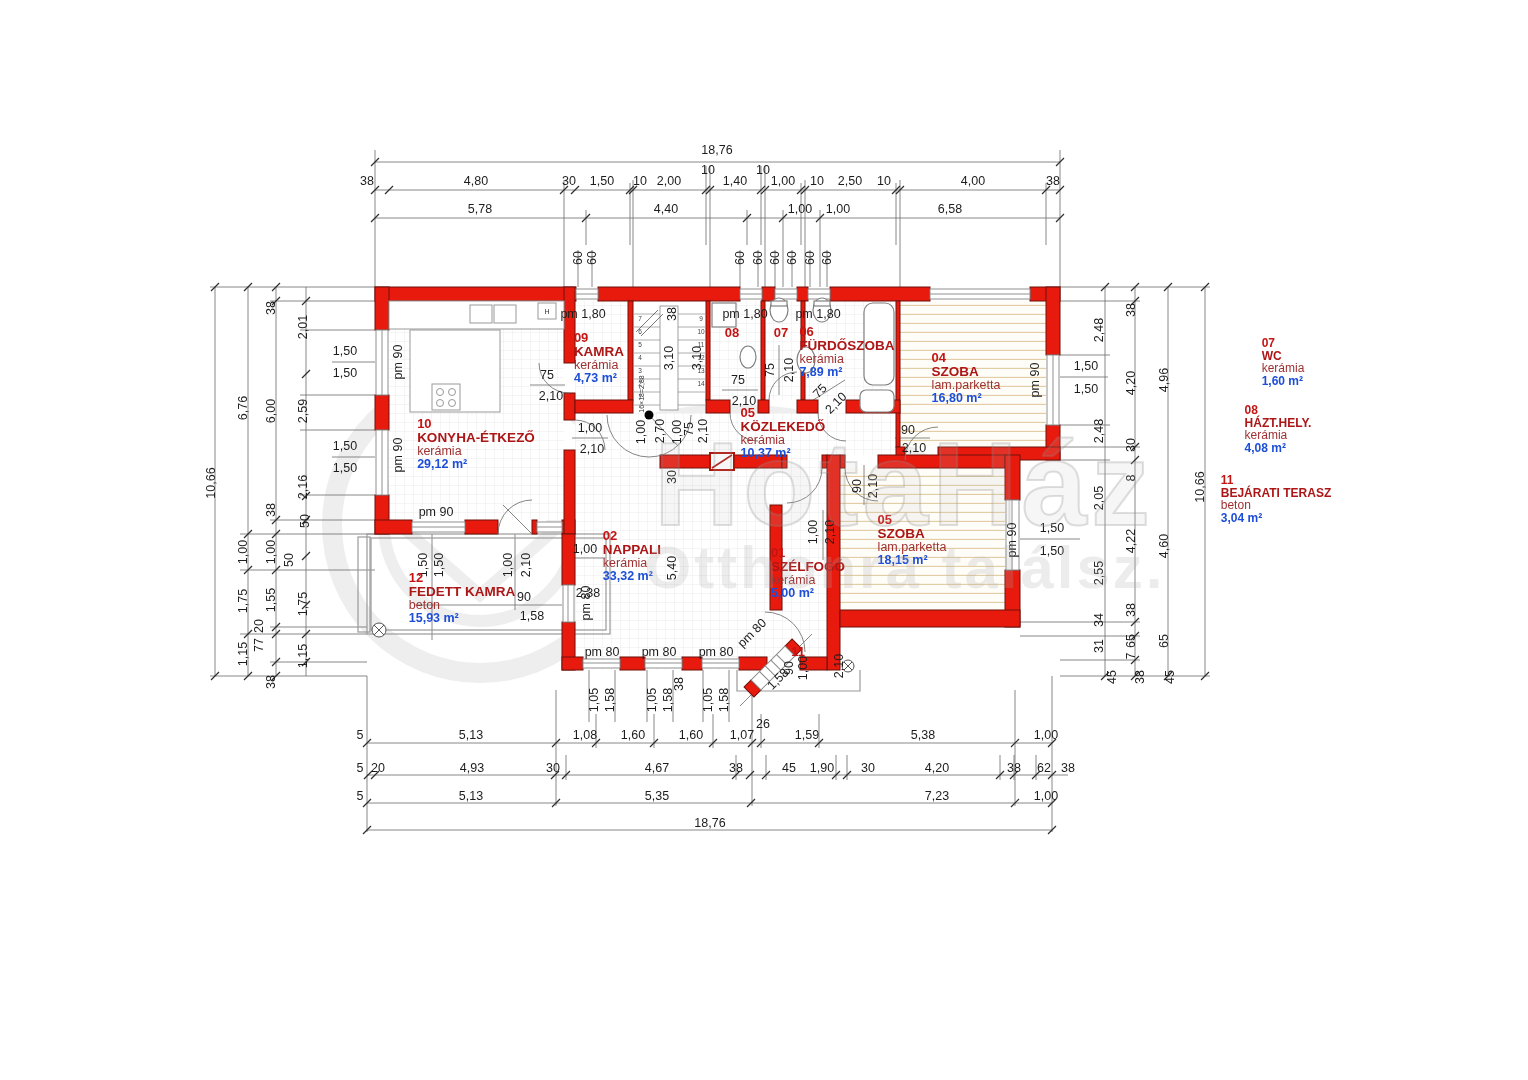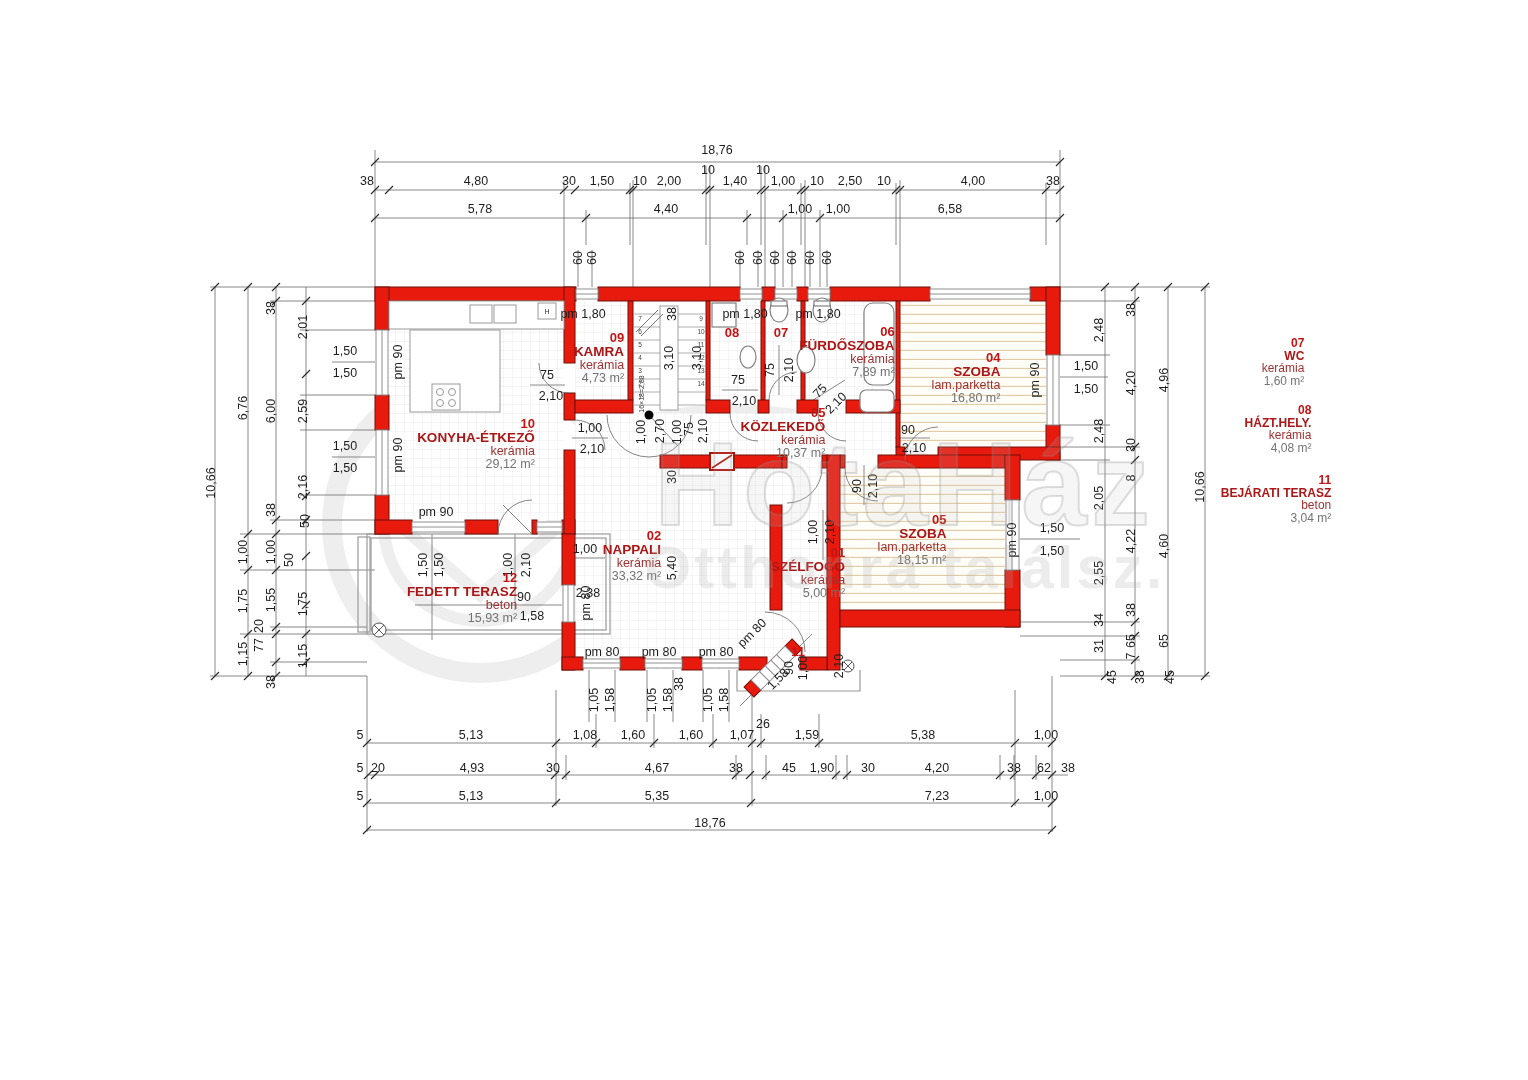--- a/index.html
+++ b/index.html
@@ -6,26 +6,26 @@
   #stage{position:relative;width:1528px;height:1080px;background:#fff;overflow:hidden;
          font-family:"Liberation Sans",sans-serif;}
   #plan-svg{position:absolute;left:0;top:0;z-index:2;}
   .d{position:absolute;font-size:12.5px;color:#1d1d1d;white-space:nowrap;z-index:5;
      transform:translate(-50%,-50%);}
   .dv{position:absolute;font-size:12.5px;color:#1d1d1d;white-space:nowrap;z-index:5;
      transform:translate(-50%,-50%) rotate(-90deg);}
   .d45{position:absolute;font-size:12.5px;color:#1d1d1d;white-space:nowrap;z-index:5;
      transform:translate(-50%,-50%) rotate(-45deg);}
   .tiny{font-size:7px;color:#333;}
-  .room{position:absolute;z-index:6;text-align:right;transform:translate(-50%,-50%);
+  .room{position:absolute;z-index:6;text-align:left;transform:translate(-50%,-50%);
         line-height:1.05;white-space:nowrap;}
   .room .num{font-weight:bold;font-size:13px;color:#c41414;}
   .room .nm{font-weight:bold;font-size:13.5px;color:#ad1616;}
   .room .mat{font-size:12.5px;color:#9e3030;}
-  .room .ar{font-size:12.5px;color:#737373;}
+  .room .ar{font-size:12.5px;color:#1d4ed8;font-weight:bold;}
   .room.sm .num{font-size:12px;}
   .room.sm .nm{font-size:12px;}
   .room.sm .mat,.room.sm .ar{font-size:12px;}
   .rnum{position:absolute;z-index:6;font-weight:bold;font-size:13px;color:#c41414;
         transform:translate(-50%,-50%);}
   .stairnum{position:absolute;z-index:5;font-size:6.5px;color:#444;transform:translate(-50%,-50%);}
   #title{position:absolute;left:800px;top:909px;transform:translate(-50%,-50%);z-index:7;
          font-family:"Liberation Serif",serif;font-weight:bold;font-size:37px;
          letter-spacing:2px;color:#111;white-space:nowrap;}
   .wm{position:absolute;z-index:6;pointer-events:none;white-space:nowrap;
@@ -596,21 +596,21 @@
   <div class="ar">5,00 m²</div>
 </div>
 <div class="room" style="left:912px;top:540px">
   <div class="num">05</div>
   <div class="nm">SZOBA</div>
   <div class="mat">lam.parketta</div>
   <div class="ar">18,15 m²</div>
 </div>
 <div class="room" style="left:462px;top:598px">
   <div class="num">12</div>
-  <div class="nm">FEDETT TERASZ</div>
+  <div class="nm">FEDETT KAMRA</div>
   <div class="mat">beton</div>
   <div class="ar">15,93 m²</div>
 </div>
 <div class="rnum" style="left:732px;top:332px">08</div>
 <div class="rnum" style="left:781px;top:332px">07</div>
 <div class="rnum" style="left:798px;top:651px">11</div>
 
 <div class="room sm" style="left:1283px;top:362px">
   <div class="num">07</div>
   <div class="nm">WC</div>

